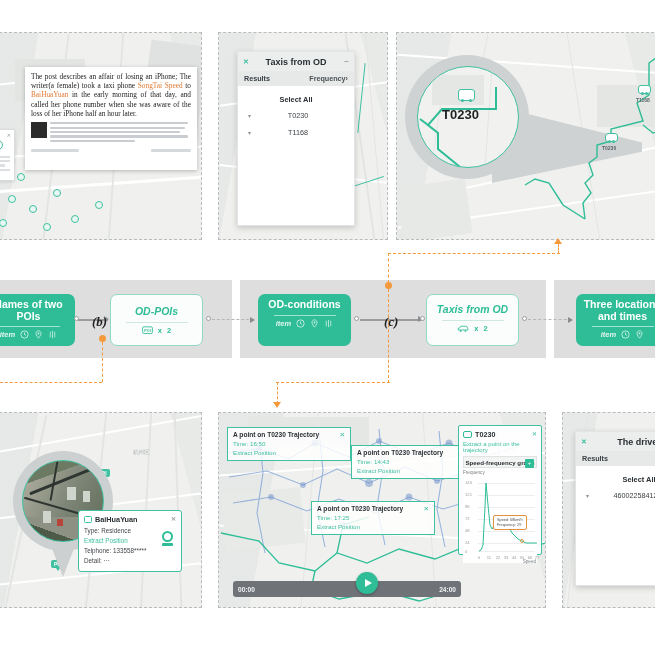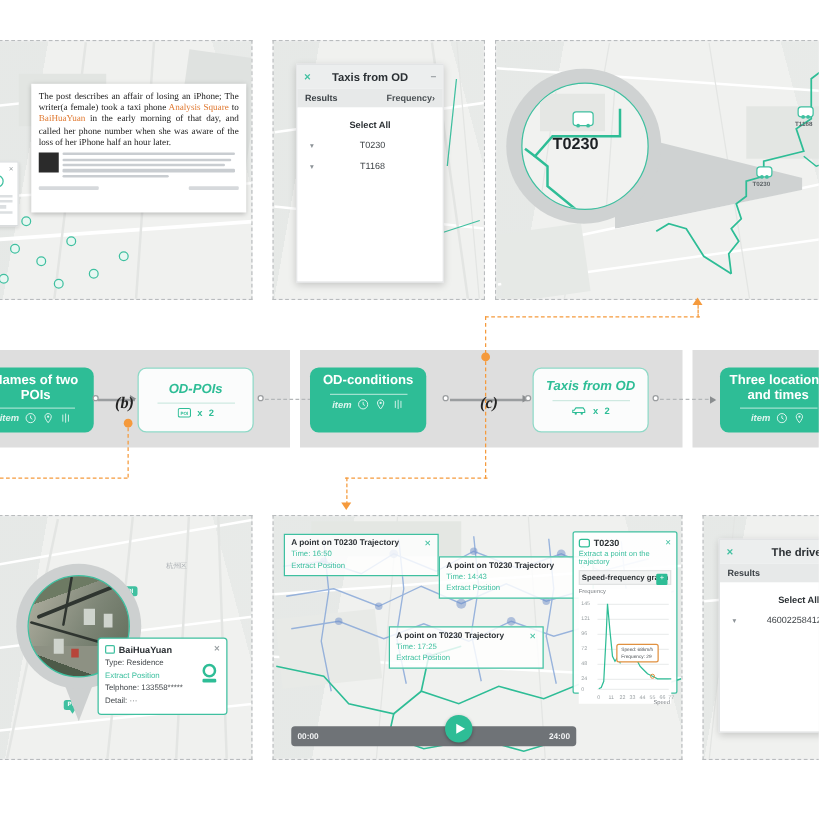--- a/index.html
+++ b/index.html
@@ -337,21 +337,21 @@
       <div style="position:absolute;left:0;right:0;top:24px;">
         <div class="ln"></div>
         <div class="ln"></div>
         <div class="ln" style="width:60%;margin-right:auto;"></div>
         <div class="ln"></div>
       </div>
     </div>
 
     <div class="post-card">
       <div class="post-text">
-        <span>The post describes an affair of losing an iPhone; The writer(a female) took a taxi phone </span><span class="hl">Analysis Square</span><span> to </span><span class="hl">BaiHuaYuan</span><span> in the early morning of that day, and called her phone number when she was aware of the loss of her iPhone half an hour later.</span>
+        <span>The post describes an affair of losing an iPhone; The writer(a female) took a taxi phone </span><span class="hl">SongTai Speed</span><span> to </span><span class="hl">BaiHuaYuan</span><span> in the early morning of that day, and called her phone number when she was aware of the loss of her iPhone half an hour later.</span>
       </div>
       <div class="post-snippet">
         <div class="post-avatar"></div>
         <div class="cn-lines">
           <div class="cn-line s1"></div>
           <div class="cn-line s2"></div>
           <div class="cn-line s3"></div>
           <div class="cn-line s1"></div>
           <div class="cn-line s4"></div>
         </div>
@@ -473,21 +473,21 @@
           <text x="9" y="9.5" font-size="6" fill="#2ebd96" text-anchor="middle" font-family="Liberation Sans">POI</text>
         </svg>
         <span>x</span>
         <span>2</span>
       </div>
     </div>
 
     <div class="port" style="left:206px;"></div>
     <div class="conn dashed" style="left:212px;width:42px;"></div>
 
-    <div class="node green" style="left:248px;">
+    <div class="node green" style="left:258px;">
       <div class="node-title">OD-conditions</div>
       <div class="node-div"></div>
       <div class="node-meta">
         <span>item</span>
         <svg class="mini-svg" width="9" height="9" viewBox="0 0 16 16">
           <circle cx="8" cy="8" r="6.5" fill="none" stroke="rgba(255,255,255,.85)" stroke-width="1.4"></circle>
           <path d="M8 4.5V8l2.5 1.6" fill="none" stroke="rgba(255,255,255,.85)" stroke-width="1.4"></path>
         </svg>
         <svg class="mini-svg" width="9" height="9" viewBox="0 0 16 16">
           <path d="M8 1.5c2.5 0 4.5 2 4.5 4.5 0 3.2-4.5 8.5-4.5 8.5S3.5 9.2 3.5 6c0-2.5 2-4.5 4.5-4.5z" fill="none" stroke="rgba(255,255,255,.85)" stroke-width="1.4"></path>

